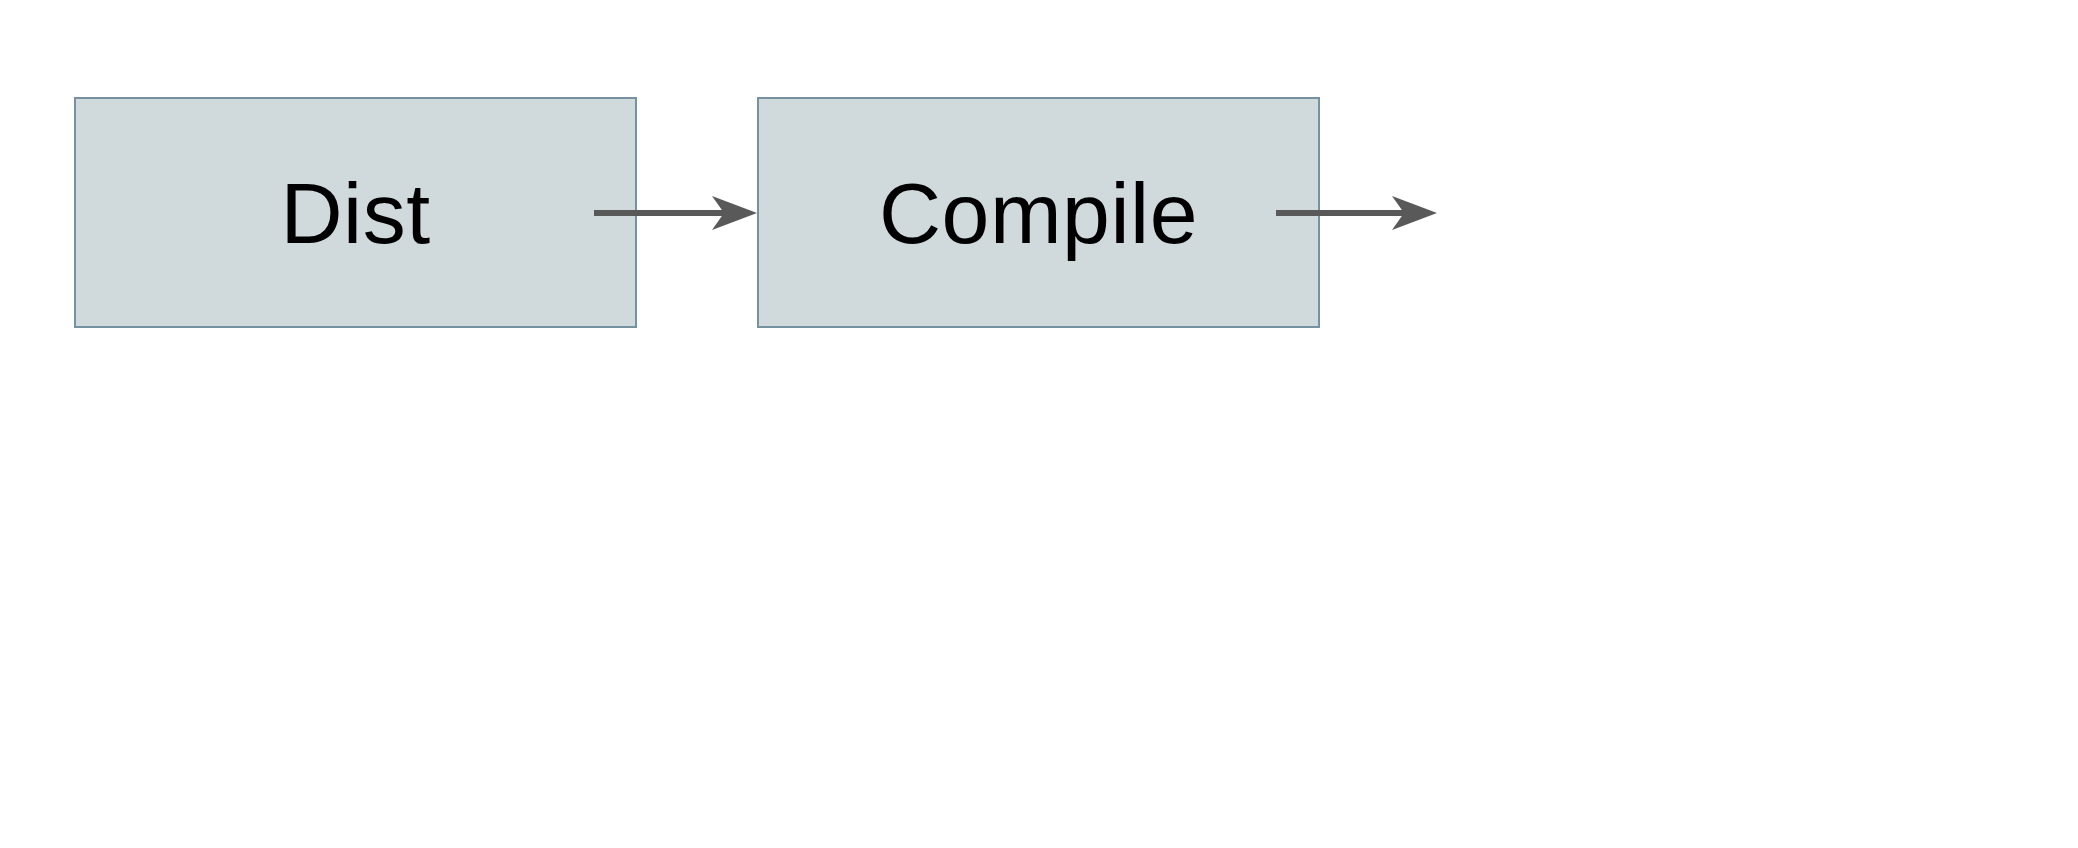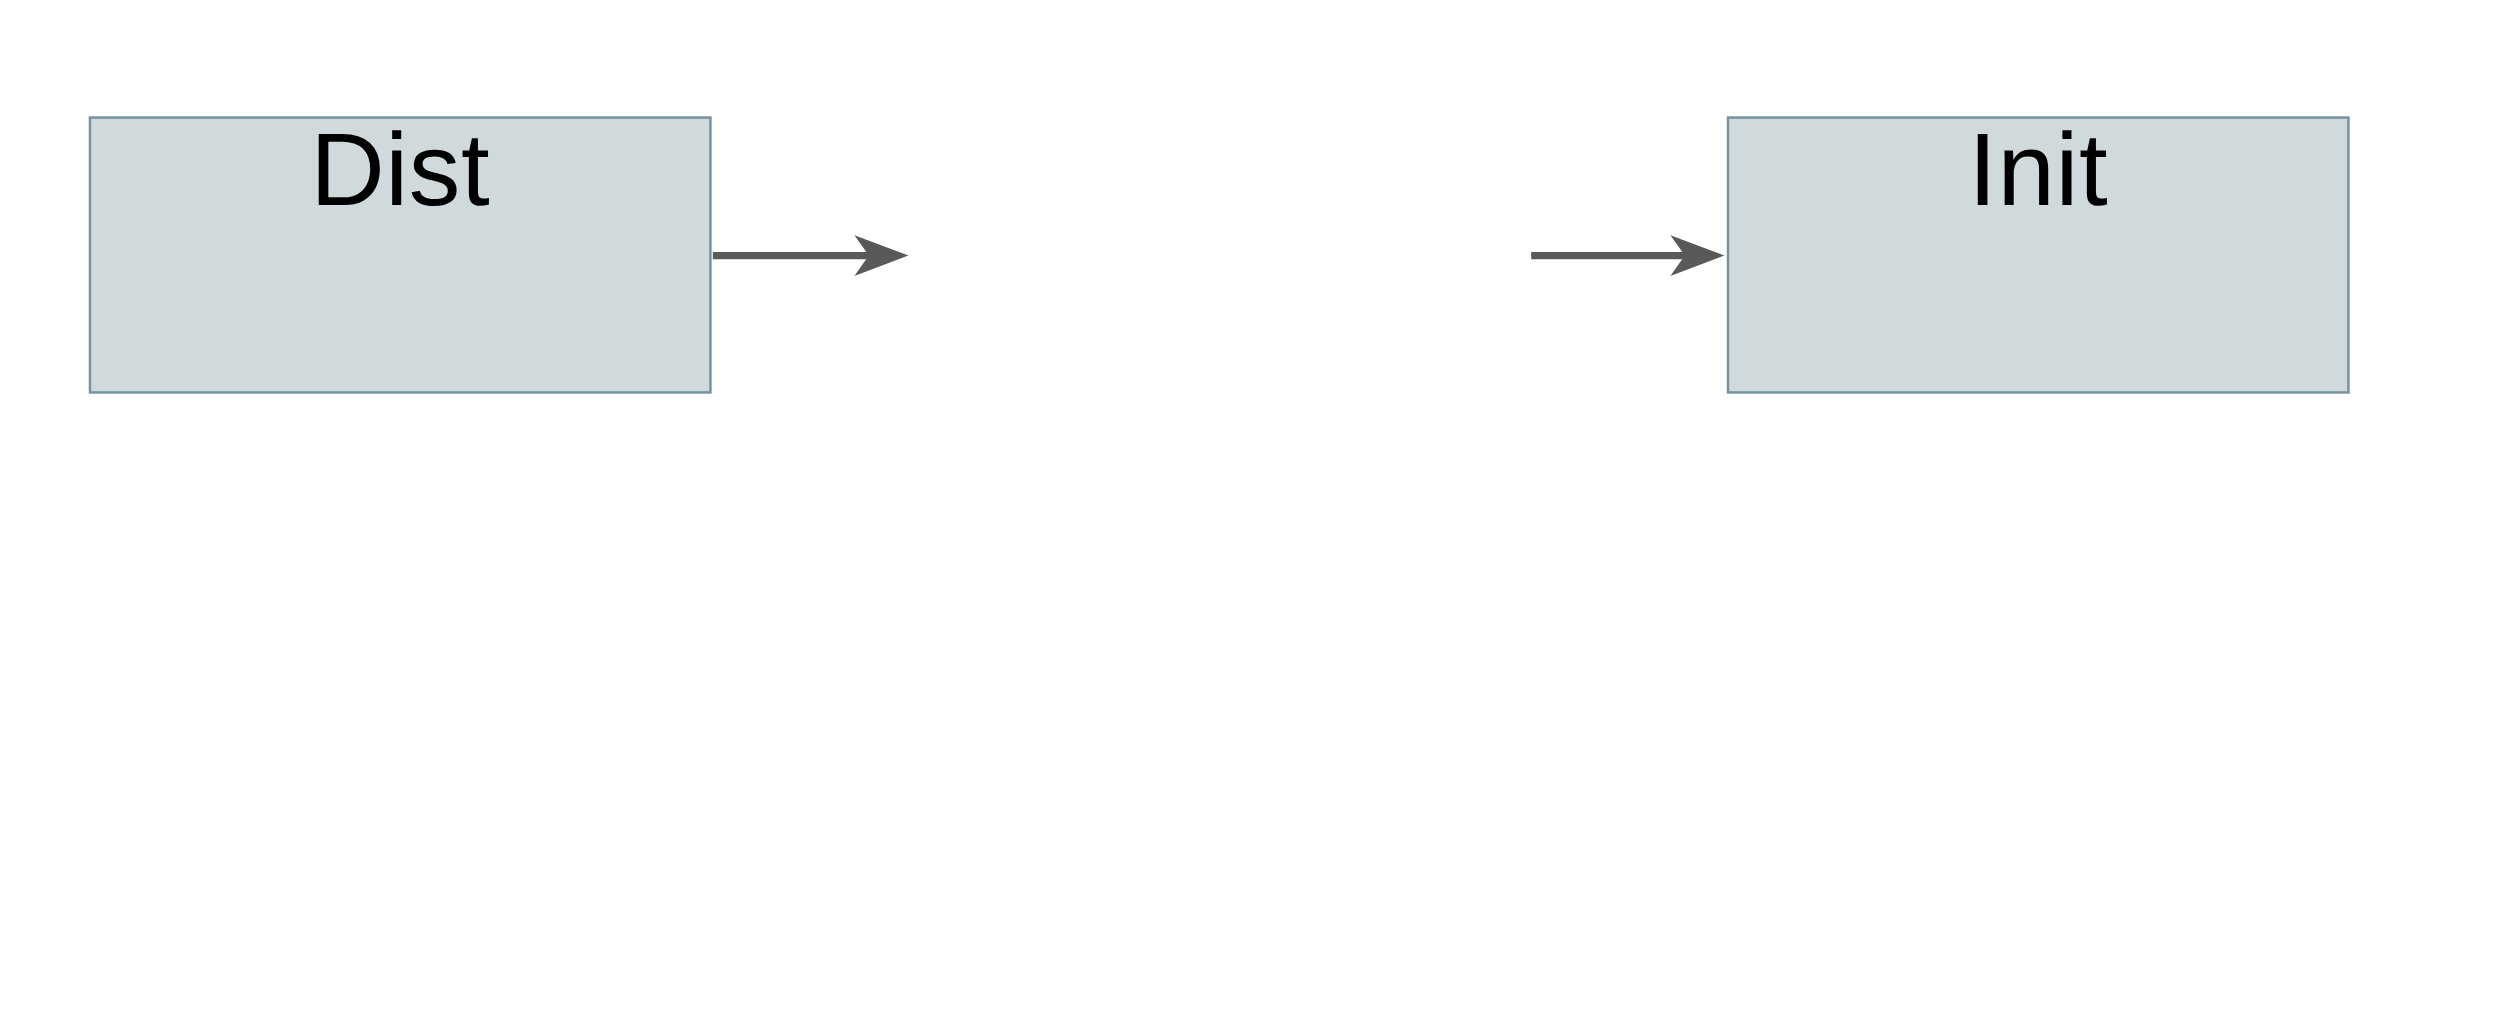--- a/index.html
+++ b/index.html
@@ -17,26 +17,26 @@
   }
   .canvas {
     position: relative;
     width: 2078px;
     height: 848px;
     background: var(--background);
     overflow: hidden;
   }
   .node {
     position: absolute;
-    width: 519px;
+    width: 563px;
     height: 231px;
     background: var(--node-fill);
     border: 2.5px solid var(--node-border);
     display: flex;
-    align-items: flex-start;
+    align-items: center;
     justify-content: center;
   }
   .node-label {
     font-size: 86px;
     line-height: 1;
     color: var(--text);
     letter-spacing: 0.5px;
     white-space: nowrap;
   }
   #node-dist    { left: 74px;   top: 97px;  }
@@ -55,24 +55,24 @@
 </style>
 </head>
 <body>
 
 <div class="canvas">
 
   <div class="node" id="node-dist">
     <span class="node-label">Dist</span>
   </div>
 
+  <div class="node" id="node-compile">
+    <span class="node-label">Compile</span>
+  </div>
 
-  <div class="node" id="node-init">
-    <span class="node-label">Init</span>
-  </div>
 
 
   <svg class="edges-layer" width="2078" height="848" viewBox="0 0 2078 848">
     <g class="edge">
       <line x1="594" y1="213" x2="725" y2="213"></line>
       <polygon points="757,213 712,196 724,213 712,230"></polygon>
     </g>
     <g class="edge">
       <line x1="1276" y1="213" x2="1405" y2="213"></line>
       <polygon points="1437,213 1392,196 1404,213 1392,230"></polygon>

